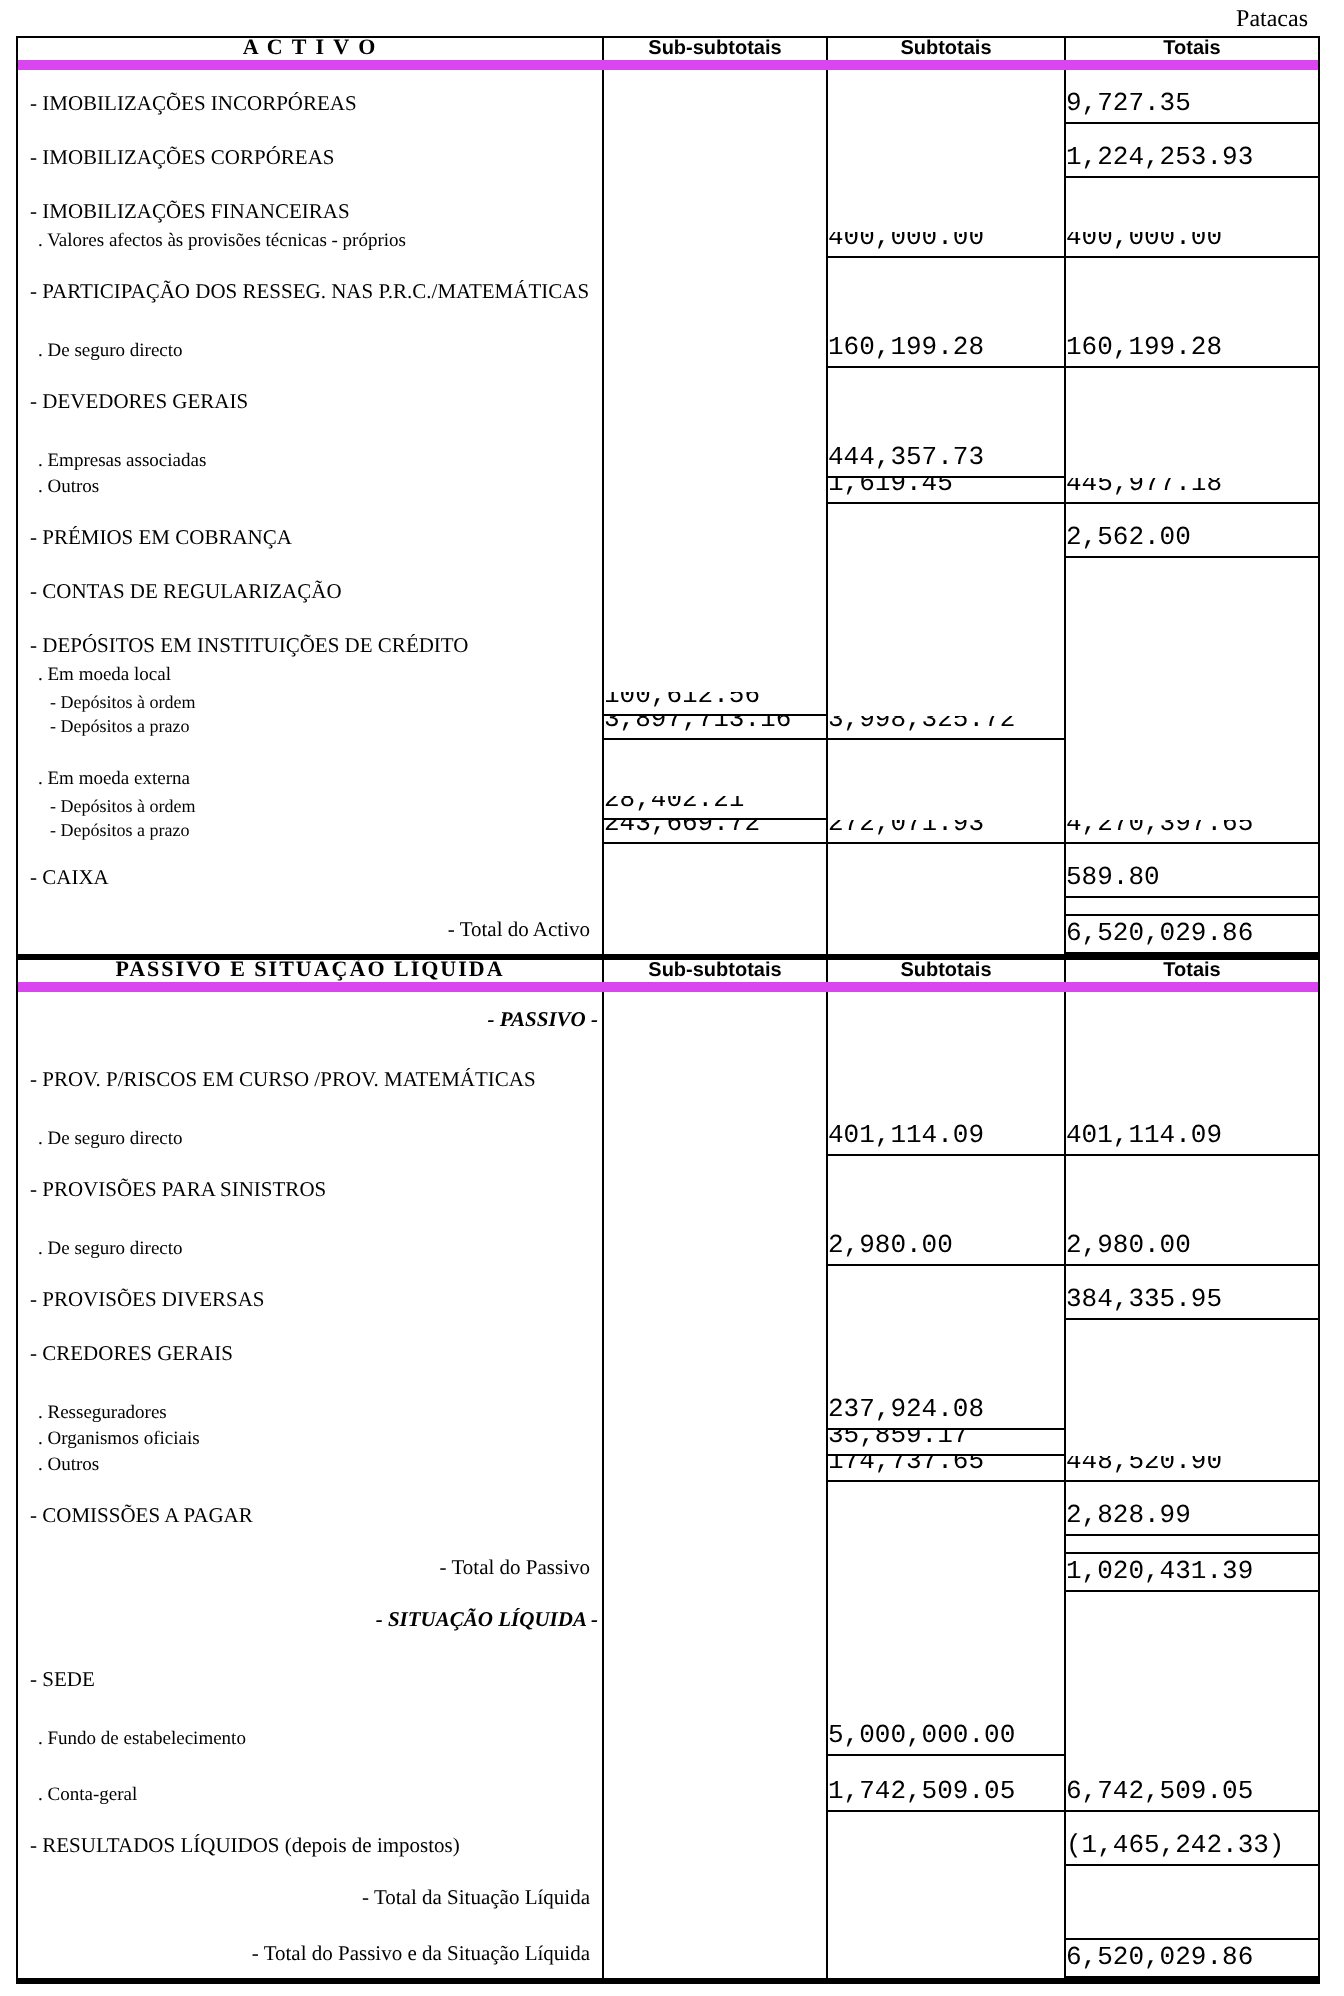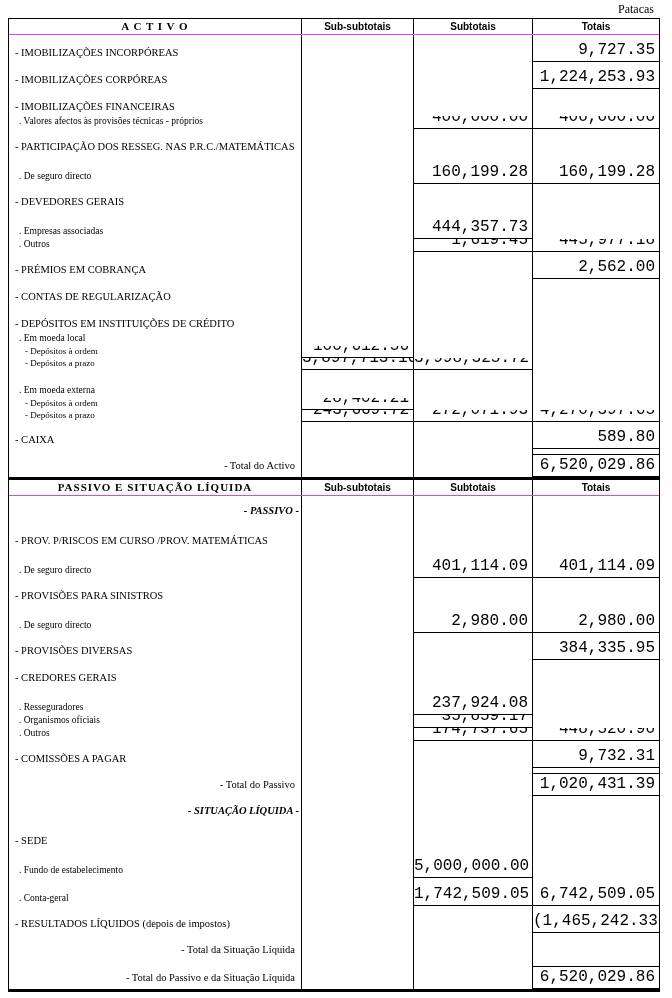--- a/index.html
+++ b/index.html
@@ -25,21 +25,21 @@
   .table.second { border-top: 3px solid #000; }
 
   .row { display: grid; grid-template-columns: 293px 112px 119px 1fr; }
   .cell {
     border-right: 1px solid #000;
     display: flex; flex-direction: column; justify-content: flex-end;
     overflow: hidden;
   }
   .cell.c3 { border-right: none; }
 
-  .row.header { height: 16px; border-bottom: 1px solid #d946ef; }
+  .row.header { height: 16px; border-bottom: 5px solid #d946ef; }
   .hcell {
     justify-content: center; text-align: center;
     font-family: "Liberation Sans", sans-serif;
     font-weight: bold; font-size: 10px; line-height: 1;
   }
   .hcell.c0 {
     font-family: "Liberation Serif", serif;
     font-size: 11px; letter-spacing: 1px;
   }
 
@@ -55,22 +55,22 @@
     padding: 0 2px 4px 6px;
     white-space: nowrap;
   }
   .row.sub .lab    { font-size: 9.5px; padding-left: 10px; padding-bottom: 2px; }
   .row.subsub .lab { font-size: 9px;  padding-left: 16px; padding-bottom: 2px; }
   .row.total .lab  { text-align: right; padding-right: 6px; padding-bottom: 6px; }
   .row.section .lab{ text-align: right; font-weight: bold; padding-bottom: 7px; font-style: italic; }
 
   .num {
     font-family: "Liberation Mono", monospace;
-    font-size: 16px; line-height: 1.12;
-    text-align: right;
+    font-size: 13px; line-height: 1.12;
+    text-align: left;
     width: 100%;
     padding: 0 4px 1px 0;
     border-bottom: 1px solid #000;
     white-space: nowrap;
   }
   .num.tl { border-top: 1px solid #000; padding-top: 2px; }
 </style>
 </head>
 <body>
 
@@ -387,21 +387,21 @@
             <div class="num">448,520.90</div>
           </div>
         </div>
         <div class="row item">
           <div class="cell c0">
             <div class="lab">- COMISSÕES A PAGAR</div>
           </div>
           <div class="cell c1"></div>
           <div class="cell c2"></div>
           <div class="cell c3">
-            <div class="num">9,732.31</div>
+            <div class="num">2,828.99</div>
           </div>
         </div>
         <div class="row total">
           <div class="cell c0">
             <div class="lab">- Total do Passivo</div>
           </div>
           <div class="cell c1"></div>
           <div class="cell c2"></div>
           <div class="cell c3">
             <div class="num tl">1,020,431.39</div>

